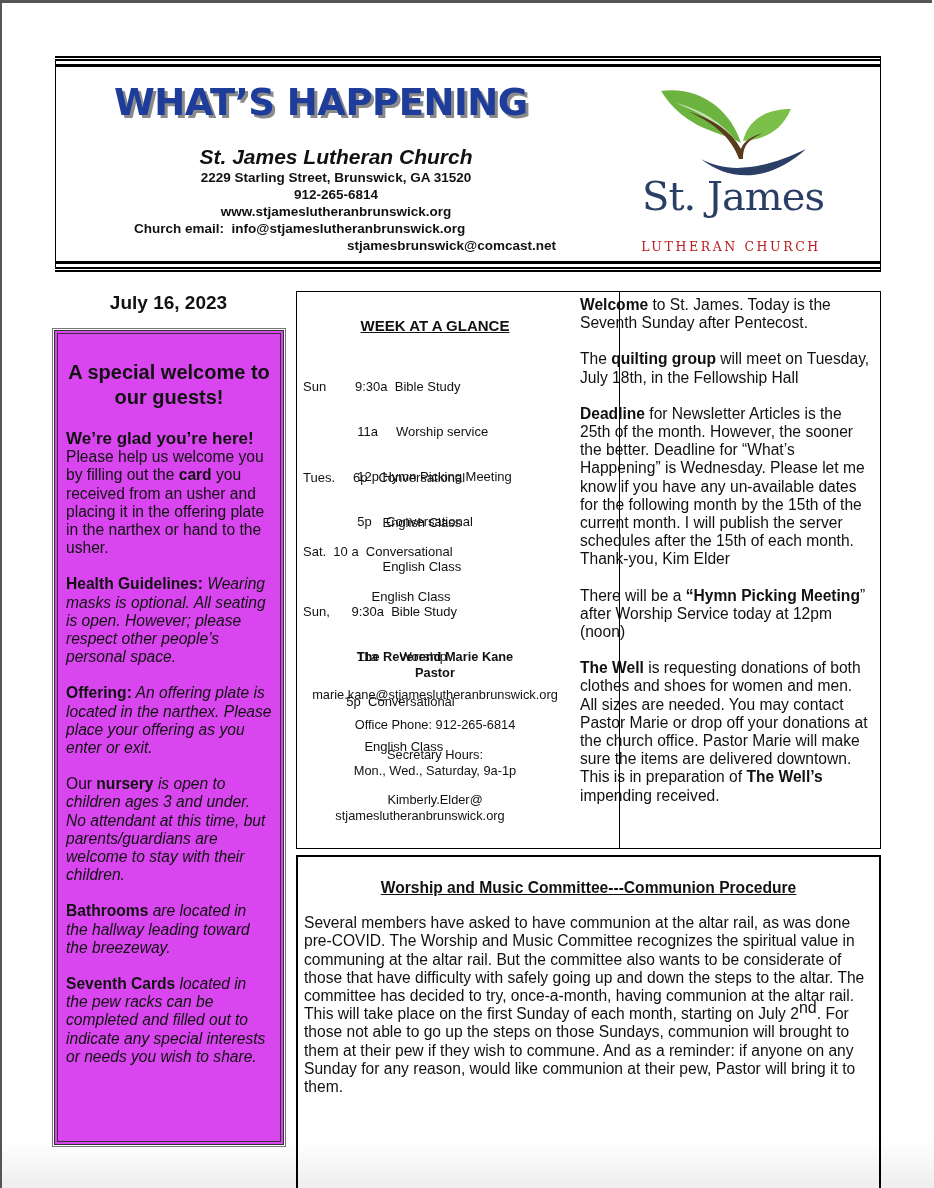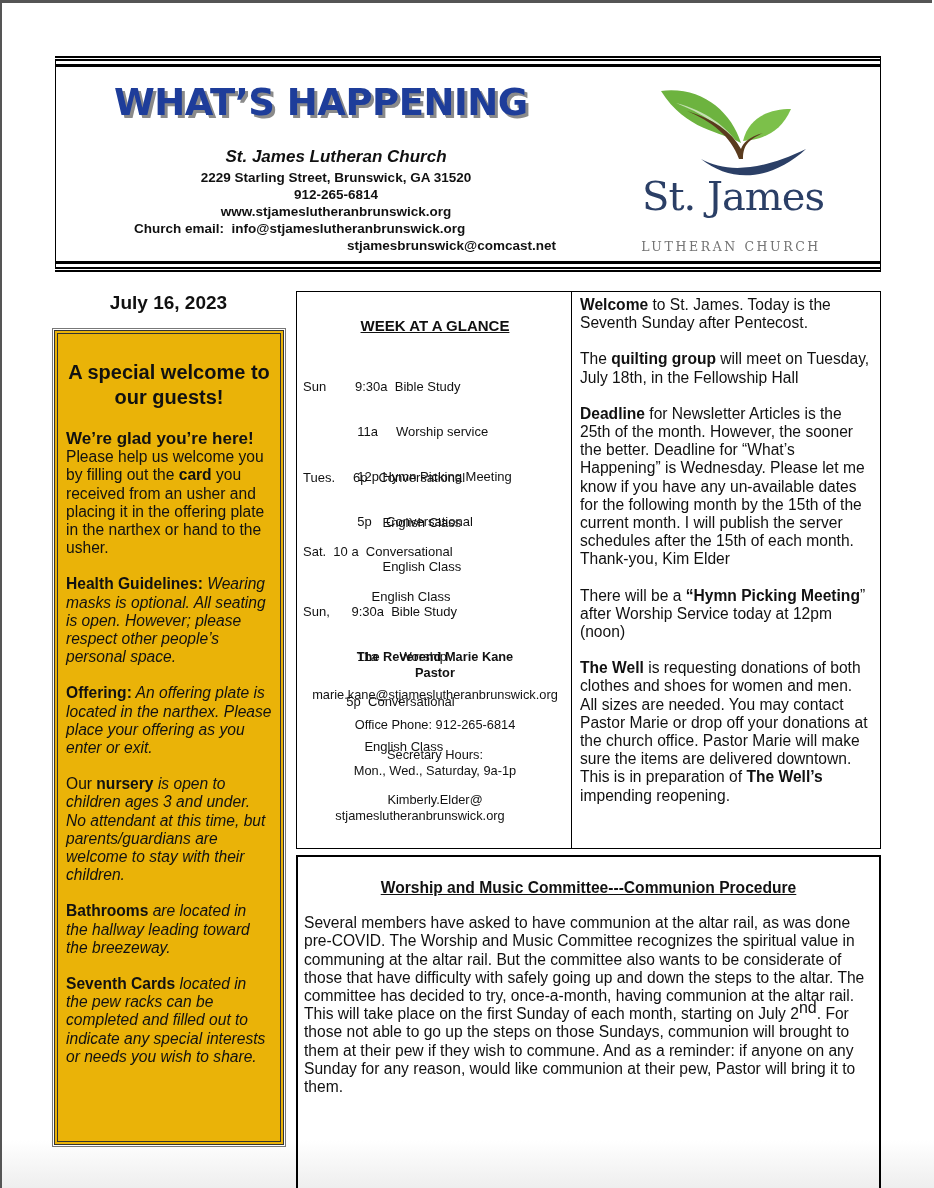--- a/index.html
+++ b/index.html
@@ -27,54 +27,54 @@
   .title {
     position: absolute; left: 58px; top: 20px;
     font-family: "DejaVu Sans", sans-serif; font-weight: bold; font-size: 37px;
     letter-spacing: -0.5px; color: #1e3d9a;
     text-shadow: 3px 3px 0 #8a8a8a;
   }
   .church-info {
     position: absolute; left: 60px; top: 84px; width: 440px; text-align: center;
     font-weight: bold; font-size: 13.5px; line-height: 17px;
   }
-  .church-name { font-style: italic; font-size: 17px; line-height: 24px; }
+  .church-name { font-style: italic; font-size: 21px; line-height: 24px; }
   .email-row { text-align: left; padding-left: 18px; }
   .email-row2 { text-align: right; padding-left: 130px; }
   .logo { position: absolute; left: 575px; top: 20px; width: 200px; height: 180px; }
   .logo-text {
     position: absolute; left: 4px; top: 92px; width: 196px; text-align: center;
     font-family: "DejaVu Serif", serif; font-size: 40px; color: #2b3f66; letter-spacing: -1px;
   }
   .logo-sub {
     position: absolute; left: 0; top: 158px; width: 200px; text-align: center;
-    font-family: "DejaVu Serif", serif; font-size: 12.5px; color: #737373; letter-spacing: 2.6px;
+    font-family: "DejaVu Serif", serif; font-size: 12.5px; color: #b91c1c; letter-spacing: 2.6px;
   }
   
   .date {
     position: absolute; left: 55px; top: 292px; width: 227px; text-align: center;
     font-weight: bold; font-size: 19px;
   }
   .welcome-box {
     position: absolute; left: 54px; top: 330px; width: 230px; height: 815px;
-    box-sizing: border-box; background: #eab308;
+    box-sizing: border-box; background: #d946ef;
     border: 4px double #333; outline: 1px solid #777; outline-offset: 1px;
     padding: 26px 8px 0 8px;
     font-size: 15.6px; line-height: 18.2px;
   }
   .welcome-heading {
     text-align: center; font-weight: bold; font-size: 20px; line-height: 25px; margin-bottom: 20px;
   }
   .wb-para { margin: 1px 0 18px 0; }
   .wb-para b { font-weight: bold; }
   .wb-para i { font-style: italic; }
   .big-b { font-size: 17px; }
   
   .glance-col {
-    position: absolute; left: 296px; top: 291px; width: 276px; height: 558px;
+    position: absolute; left: 296px; top: 291px; width: 324px; height: 558px;
     box-sizing: border-box; border: 1px solid #000; border-right: 1px solid #000;
     font-size: 13px; line-height: 15px;
   }
   .glance-title {
     position: absolute; left: 0; top: 26px; width: 276px; text-align: center;
     font-weight: bold; font-size: 15px; text-decoration: underline;
   }
   .sched { position: absolute; left: 6px; white-space: pre; }
   .pastor {
     position: absolute; left: 0; width: 276px; text-align: center; font-size: 12.8px; line-height: 15.5px;
@@ -177,19 +177,19 @@
     <div>Kimberly.Elder@</div>
     <div style="margin-left:-30px;">stjameslutheranbrunswick.org</div>
   </div>
 </div>
 
 <div class="news-col">
   <p class="news-para"><b>Welcome</b><span> to St. James. Today is the Seventh Sunday after Pentecost.</span></p>
   <p class="news-para"><span>The </span><b>quilting group</b><span> will  meet on Tuesday, July 18th, in the Fellowship Hall</span></p>
   <p class="news-para"><b>Deadline</b><span> for Newsletter Articles is the 25th of the month. However, the sooner the better. Deadline for “What’s Happening” is Wednesday. Please let me know if you have any un-available dates for the following month by the 15th of the current month. I will publish the server schedules after the 15th of each month.  Thank-you, Kim Elder</span></p>
   <p class="news-para"><span>There will be a </span><b>“Hymn Picking Meeting</b><span>” after Worship Service today at 12pm (noon)</span></p>
-  <p class="news-para"><b>The Well</b><span> is requesting donations of both clothes and shoes for women and men.  All sizes are needed.  You may contact Pastor Marie or drop off your donations at the church office.  Pastor Marie will make sure the items are delivered downtown.  This is in preparation of </span><b>The Well’s</b><span> impending reopening.</span></p>
+  <p class="news-para"><b>The Well</b><span> is requesting donations of both clothes and shoes for women and men.  All sizes are needed.  You may contact Pastor Marie or drop off your donations at the church office.  Pastor Marie will make sure the items are delivered downtown.  This is in preparation of </span><b>The Well’s</b><span> impending received.</span></p>
 </div>
 
 <div class="communion">
   <div class="communion-title">Worship and Music Committee---Communion Procedure</div>
   <div><span>Several members have asked to have communion at the altar rail, as was done pre-COVID.  The Worship and Music Committee recognizes the spiritual value in communing at the altar rail.   But the committee also wants to be considerate of those that have difficulty with safely going up and down the steps to the altar.  The committee has decided to try, once-a-month, having communion at the altar rail.  This will take place on the first Sunday of each month, starting on July 2</span><sup>nd</sup><span>.   For those not able to go up the steps on those Sundays, communion will brought to them at their pew if they wish to commune. And as a reminder:  if anyone on any Sunday for any reason, would like communion at their pew, Pastor will bring it to them.</span></div>
 </div>
 
 </body></html>

